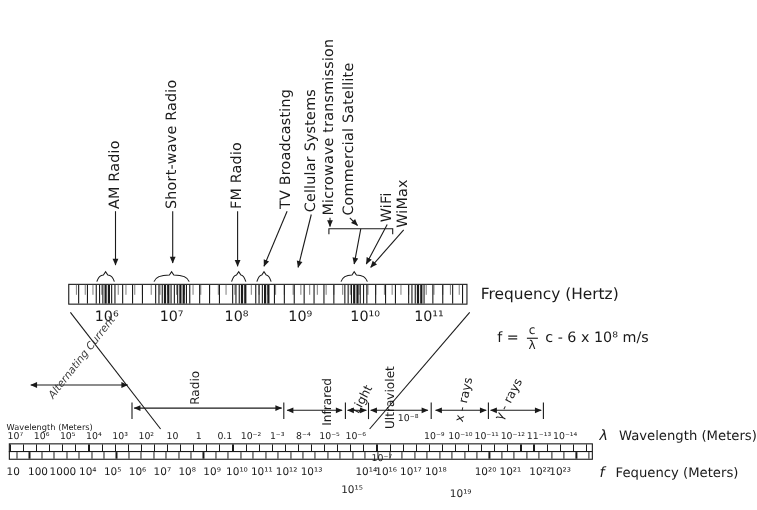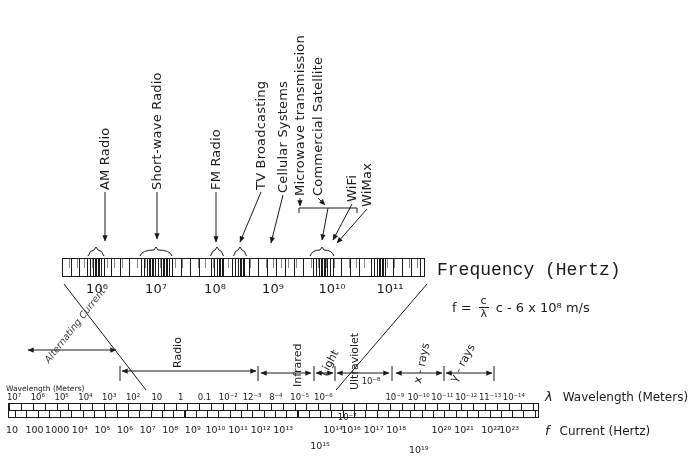--- a/index.html
+++ b/index.html
@@ -16,21 +16,21 @@
   .tk{ position:absolute; top:0; width:1px; background:#1a1a1a; display:block; }
   .expo{ position:absolute; font-size:13px; white-space:nowrap; }
   .wv{ position:absolute; font-size:8.5px; white-space:nowrap; }
   .fv{ position:absolute; font-size:9.5px; white-space:nowrap; }
   .ruler{ position:absolute; border:1px solid #1a1a1a; background-color:#fff; }
   #ruler-a{ left:8px; top:403px; width:531px; height:8px;
     background-image:repeating-linear-gradient(90deg,#1a1a1a 0,#1a1a1a 1px,transparent 1px,transparent 11.9px); }
   #ruler-b{ left:8px; top:410px; width:531px; height:8px;
     background-image:repeating-linear-gradient(90deg,#1a1a1a 0,#1a1a1a 1px,transparent 1px,transparent 11.3px);
     background-position:6px 0; }
-  .axis-label{ position:absolute; font-size:18px; white-space:nowrap;font-family:Liberation Mono, monospace; }
+  .axis-label{ position:absolute; font-size:14px; white-space:nowrap; }
   .small-cap{ position:absolute; font-size:7.5px; white-space:nowrap; }
   .axis-right{ position:absolute; font-size:12px; display:flex; gap:10px; align-items:baseline; white-space:nowrap; }
   .axis-right .sym{ font-style:italic; font-size:13px; }
   .formula{ position:absolute; left:452px; top:295px; display:flex; align-items:center; gap:7px; font-size:13px; white-space:nowrap; }
   .frac{ display:inline-flex; flex-direction:column; align-items:center; font-size:11px; line-height:1.1; }
   .frac .num{ border-bottom:1px solid #1a1a1a; padding:0 2px; }
 </style>
 </head>
 <body>
 
@@ -207,21 +207,21 @@
   <div class="ruler" id="ruler-a"></div>
   <div class="ruler" id="ruler-b"></div>
 
   <div class="axis-right" style="left:545px;top:389px">
     <span class="sym">λ</span>
     <span>Wavelength (Meters)</span>
   </div>
 
   <div class="axis-right" style="left:545px;top:423px">
     <span class="sym">f</span>
-    <span>Current (Hertz)</span>
+    <span>Fequency (Meters)</span>
   </div>
 
 <div class="vlabel" style="left: 97px; top: 190px; transform: rotate(-90deg);">AM Radio</div>
     <div class="vlabel" style="left: 149px; top: 190px; transform: rotate(-90deg);">Short-wave Radio</div>
     <div class="vlabel" style="left: 208px; top: 190px; transform: rotate(-90deg);">FM Radio</div>
     <div class="vlabel" style="left: 253px; top: 190px; transform: rotate(-90deg);">TV Broadcasting</div>
     <div class="vlabel" style="left: 275px; top: 193px; transform: rotate(-90deg);">Cellular Systems</div>
     <div class="vlabel" style="left: 292px; top: 196px; transform: rotate(-90deg);">Microwave transmission</div>
     <div class="vlabel" style="left: 310px; top: 196px; transform: rotate(-90deg);">Commercial Satellite</div>
     <div class="vlabel" style="left: 344px; top: 202px; transform: rotate(-90deg);">WiFi</div>
@@ -242,21 +242,21 @@
     <div class="wv" style="left: 14px; top: 392px; transform: translateX(-50%);">10⁷</div>
     <div class="wv" style="left: 37.8px; top: 392px; transform: translateX(-50%);">10⁶</div>
     <div class="wv" style="left: 61.6px; top: 392px; transform: translateX(-50%);">10⁵</div>
     <div class="wv" style="left: 85.4px; top: 392px; transform: translateX(-50%);">10⁴</div>
     <div class="wv" style="left: 109.2px; top: 392px; transform: translateX(-50%);">10³</div>
     <div class="wv" style="left: 133px; top: 392px; transform: translateX(-50%);">10²</div>
     <div class="wv" style="left: 156.8px; top: 392px; transform: translateX(-50%);">10</div>
     <div class="wv" style="left: 180.6px; top: 392px; transform: translateX(-50%);">1</div>
     <div class="wv" style="left: 204.4px; top: 392px; transform: translateX(-50%);">0.1</div>
     <div class="wv" style="left: 228.2px; top: 392px; transform: translateX(-50%);">10⁻²</div>
-    <div class="wv" style="left: 252px; top: 392px; transform: translateX(-50%);">12⁻³</div>
+    <div class="wv" style="left: 252px; top: 392px; transform: translateX(-50%);">1⁻³</div>
     <div class="wv" style="left: 275.8px; top: 392px; transform: translateX(-50%);">8⁻⁴</div>
     <div class="wv" style="left: 299.6px; top: 392px; transform: translateX(-50%);">10⁻⁵</div>
     <div class="wv" style="left: 323.4px; top: 392px; transform: translateX(-50%);">10⁻⁶</div>
     <div class="wv" style="left: 347.2px; top: 412px; transform: translateX(-50%);">10⁻⁷</div>
     <div class="wv" style="left: 371px; top: 376px; transform: translateX(-50%);">10⁻⁸</div>
     <div class="wv" style="left: 394.8px; top: 392px; transform: translateX(-50%);">10⁻⁹</div>
     <div class="wv" style="left: 418.6px; top: 392px; transform: translateX(-50%);">10⁻¹⁰</div>
     <div class="wv" style="left: 442.4px; top: 392px; transform: translateX(-50%);">10⁻¹¹</div>
     <div class="wv" style="left: 466.2px; top: 392px; transform: translateX(-50%);">10⁻¹²</div>
     <div class="wv" style="left: 490px; top: 392px; transform: translateX(-50%);">11⁻¹³</div>

